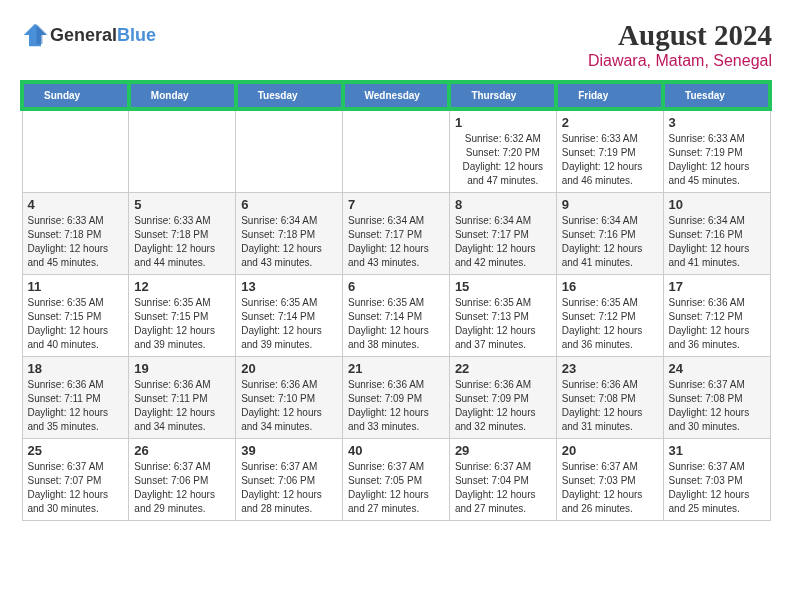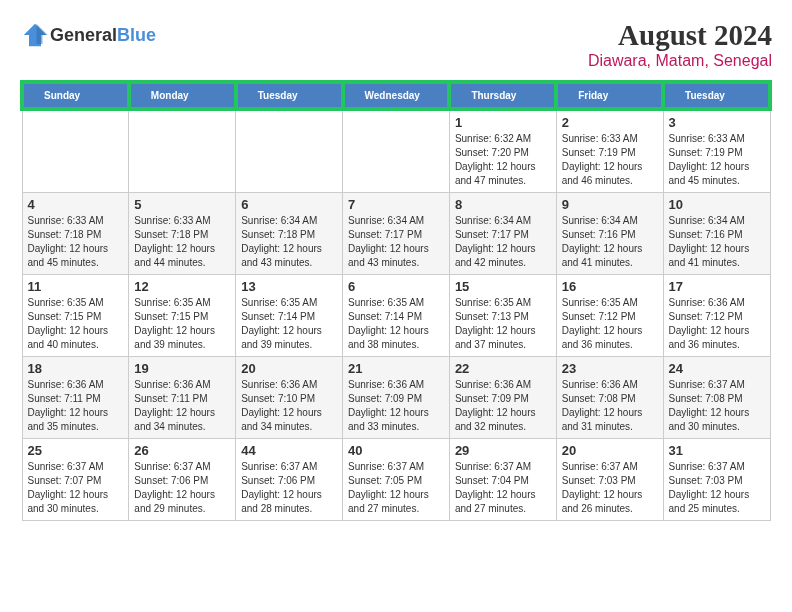--- a/index.html
+++ b/index.html
@@ -114,21 +114,21 @@
       </tr>
   </thead>
   <tbody id="calendar-body">
   <tr>
         <td class="empty-cell"></td>
         <td class="empty-cell"></td>
         <td class="empty-cell"></td>
         <td class="empty-cell"></td>
         <td>
           <span class="day-number">1</span>
-          <div class="day-info" style="white-space: pre-line;">Sunrise: 6:32 AM
+          <div class="day-info" style="white-space: pre-line; text-align: center;">Sunrise: 6:32 AM
 Sunset: 7:20 PM
 Daylight: 12 hours
 and 47 minutes.</div>
         </td>
         <td>
           <span class="day-number">2</span>
           <div class="day-info" style="white-space: pre-line;">Sunrise: 6:33 AM
 Sunset: 7:19 PM
 Daylight: 12 hours
 and 46 minutes.</div>
@@ -303,21 +303,21 @@
 and 30 minutes.</div>
         </td>
         <td>
           <span class="day-number">26</span>
           <div class="day-info" style="white-space: pre-line;">Sunrise: 6:37 AM
 Sunset: 7:06 PM
 Daylight: 12 hours
 and 29 minutes.</div>
         </td>
         <td>
-          <span class="day-number">44</span>
+          <span class="day-number">39</span>
           <div class="day-info" style="white-space: pre-line;">Sunrise: 6:37 AM
 Sunset: 7:06 PM
 Daylight: 12 hours
 and 28 minutes.</div>
         </td>
         <td>
           <span class="day-number">40</span>
           <div class="day-info" style="white-space: pre-line;">Sunrise: 6:37 AM
 Sunset: 7:05 PM
 Daylight: 12 hours

